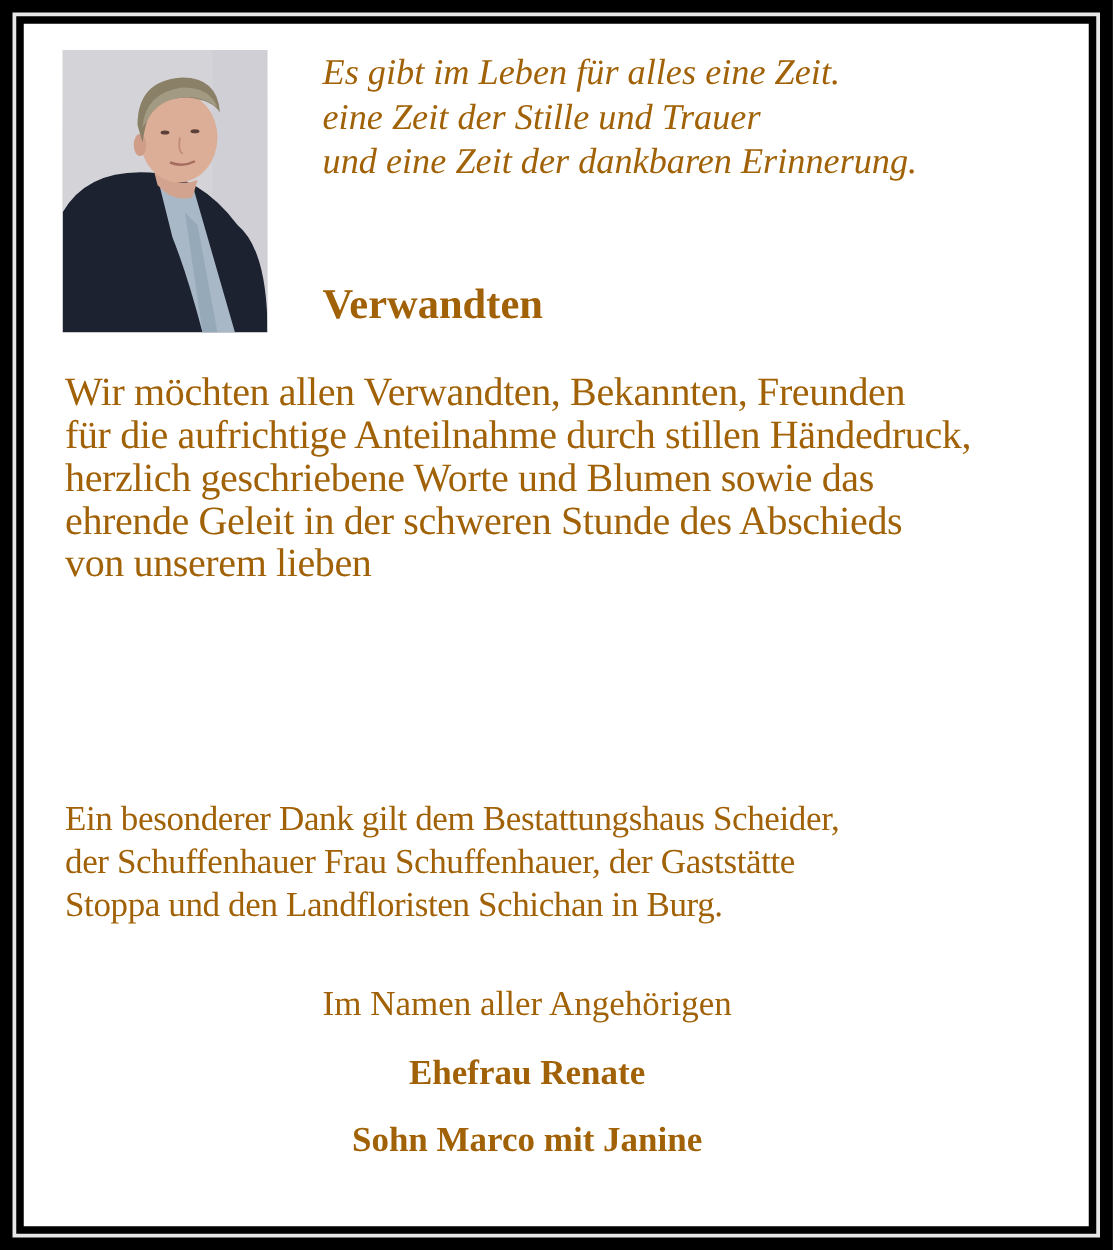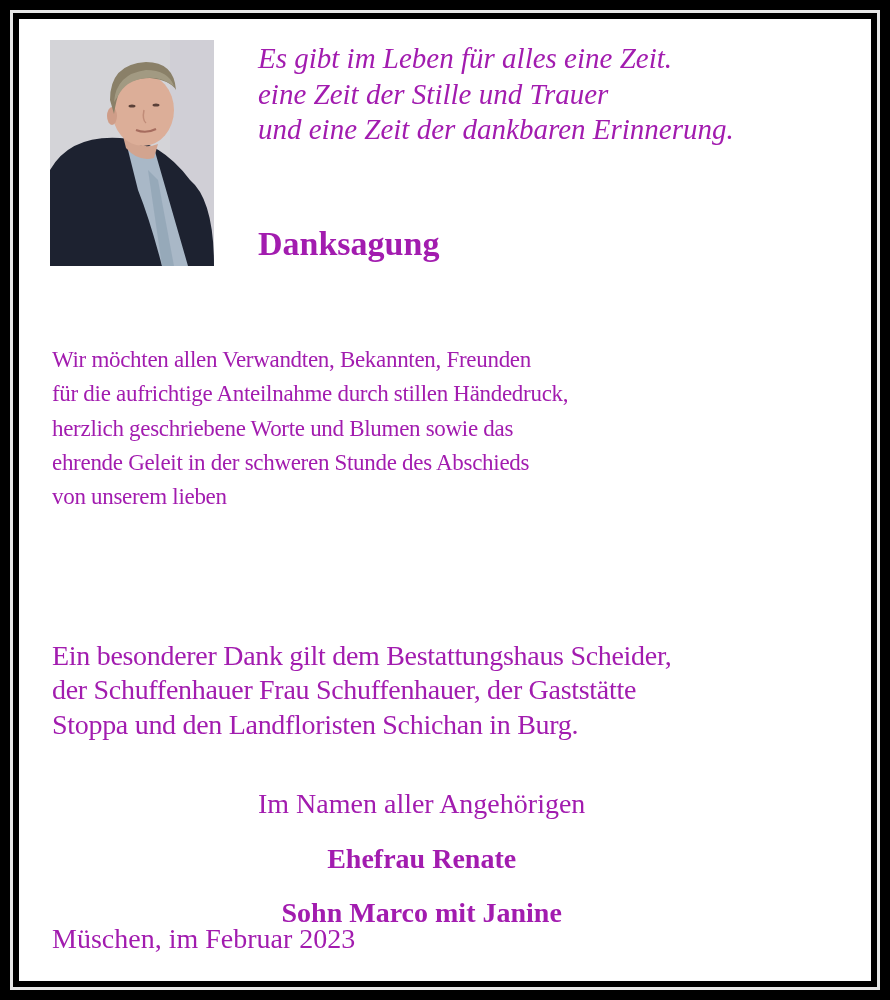--- a/index.html
+++ b/index.html
@@ -13,43 +13,43 @@
       background: #e8e8e8;
     }
     .frame-inner {
       position: absolute; left: 13px; top: 13px; right: 13px; bottom: 13px;
       background: #000;
     }
     .page {
       position: absolute; left: 19px; top: 19px; right: 19px; bottom: 19px;
       background: #fff;
       font-family: "Liberation Serif", "DejaVu Serif", serif;
-      color: #a21caf;
+      color: #a16207;
     }
     .photo {
       position: absolute; left: 31px; top: 21px; width: 164px; height: 226px;
       background: linear-gradient(180deg, #d9d9dc 0%, #cfcfd4 60%, #c9c9cf 100%);
       overflow: hidden;
     }
     .photo svg { display: block; }
     .poem {
       position: absolute; left: 239px; top: 22px;
       font-style: italic; font-size: 29px; line-height: 35.5px;
       white-space: nowrap;
     }
     .poem div { margin: 0; }
     .heading {
       position: absolute; left: 239px; top: 205px;
       font-weight: bold; font-size: 34px; line-height: 40px;
       white-space: nowrap;
     }
     .body-text {
       position: absolute; left: 33px; top: 277px;
-      font-size: 23px; line-height: 34.3px;
-      white-space: nowrap; letter-spacing: -0.3px; margin-top: 47px;
+      font-size: 32px; line-height: 34.3px;
+      white-space: nowrap; letter-spacing: -0.3px;
     }
     .deceased {
       position: absolute; left: 242px; top: 527px;
       font-weight: bold; font-size: 62px; line-height: 70px;
       white-space: nowrap; letter-spacing: 0.5px;
     }
     .thanks {
       position: absolute; left: 33px; top: 620px;
       font-size: 28px; line-height: 34.3px;
       white-space: nowrap; letter-spacing: -0.3px;
@@ -100,21 +100,21 @@
       <path d="M94 70 Q92 80 96 83" stroke="#c08c78" stroke-width="1.5" fill="none"></path>
     </svg>
   </div>
 
   <div class="poem">
     <div>Es gibt im Leben für alles eine Zeit.</div>
     <div>eine Zeit der Stille und Trauer</div>
     <div>und eine Zeit der dankbaren Erinnerung.</div>
   </div>
 
-  <div class="heading">Danksagung</div>
+  <div class="heading">Verwandten</div>
 
   <div class="body-text">
     <div>Wir möchten allen Verwandten, Bekannten, Freunden</div>
     <div>für die aufrichtige Anteilnahme durch stillen Händedruck,</div>
     <div>herzlich geschriebene Worte und Blumen sowie das</div>
     <div>ehrende Geleit in der schweren Stunde des Abschieds</div>
     <div>von unserem lieben</div>
   </div>
 
 
@@ -123,14 +123,13 @@
     <div>der Schuffenhauer Frau Schuffenhauer, der Gaststätte</div>
     <div>Stoppa und den Landfloristen Schichan in Burg.</div>
   </div>
 
   <div class="signoff">
     <div>Im Namen aller Angehörigen</div>
     <div class="b">Ehefrau Renate</div>
     <div class="b">Sohn Marco mit Janine</div>
   </div>
 
-  <div class="place-date">Müschen, im Februar 2023</div>
 </div>
 
 </body></html>

